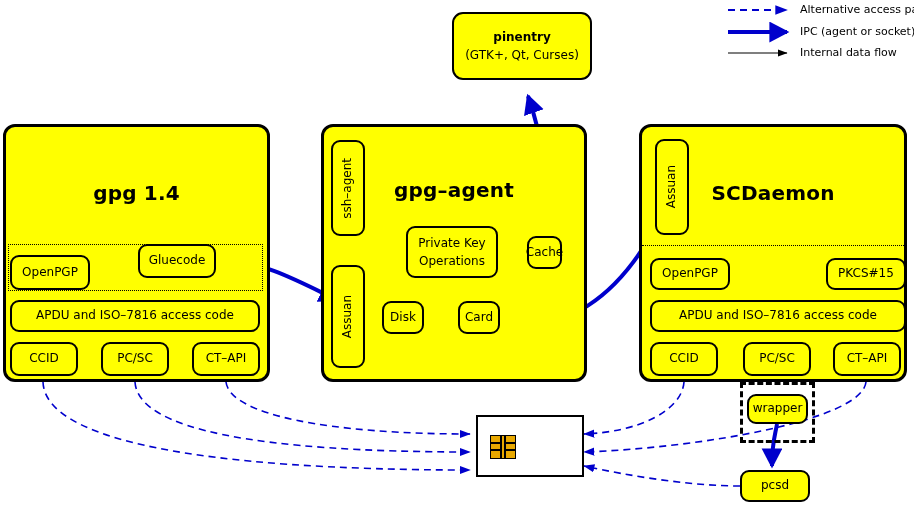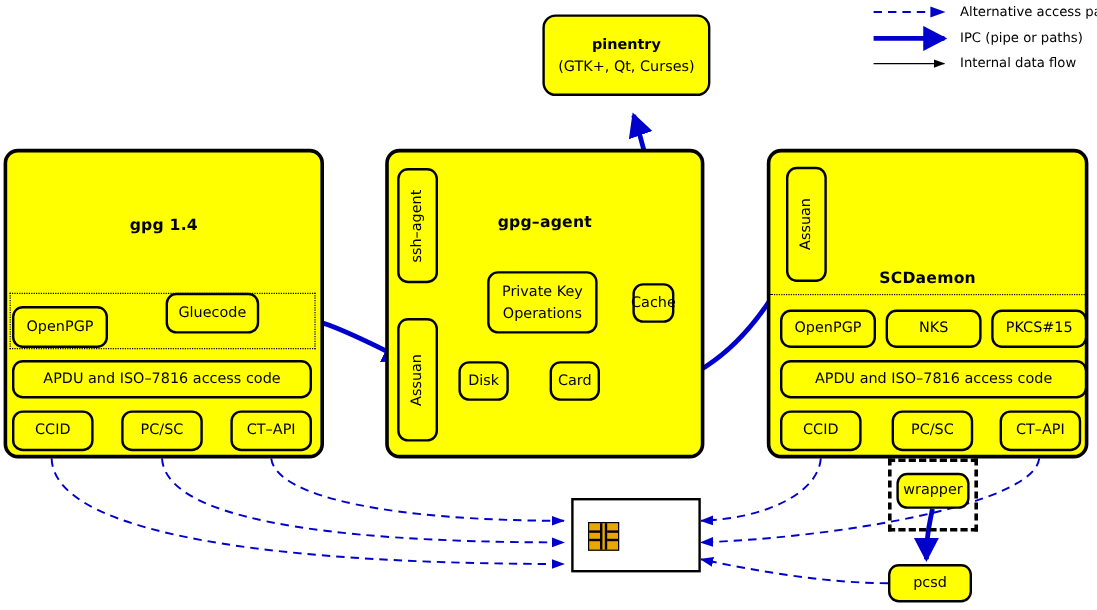--- a/index.html
+++ b/index.html
@@ -7,21 +7,21 @@
        font-family:"DejaVu Sans","Liberation Sans",sans-serif;}
   #stage{position:absolute;left:0;top:0;width:914px;height:508px;}
   #edges{position:absolute;left:0;top:0;width:914px;height:508px;pointer-events:none;}
 
   .node{position:absolute;box-sizing:border-box;background:#ffff00;
         border:2px solid #000000;border-radius:9px;
         display:flex;align-items:center;justify-content:center;
         text-align:center;color:#000000;line-height:1.15;}
   .container{border-width:3px;border-radius:12px;display:block;}
   .ctitle{position:absolute;left:0;right:0;text-align:center;
-          font-weight:bold;font-size:13px;letter-spacing:.2px;}
+          font-weight:bold;font-size:20px;letter-spacing:.2px;}
   .small{font-size:12px;}
   .vert{writing-mode:vertical-rl;transform:rotate(180deg);font-size:12px;}
   .twoline{flex-direction:column;font-size:12px;}
   .twoline span{display:block;line-height:1.5;}
 
   .dotted-region{position:absolute;box-sizing:border-box;
                  border:1px dotted #000;border-radius:0;background:transparent;}
   .dotted-line{position:absolute;border-top:1px dotted #000;}
   .dashed-region{position:absolute;box-sizing:border-box;
                  border:3px dashed #000;background:transparent;}
@@ -84,21 +84,21 @@
     <path d="M740,486 C690,486 630,476 584,466" stroke="#0000cc" stroke-width="1.6" fill="none" stroke-dasharray="7,5" marker-end="url(#mDash)"></path>
   </svg>
 
   <div class="legend">
     <svg width="190" height="58" style="position:absolute;left:725px;top:2px;">
       <path d="M3,8 L62,8" stroke="#0000cc" stroke-width="1.8" stroke-dasharray="7,5" fill="none" marker-end="url(#mDash)"></path>
       <path d="M3,30 L62,30" stroke="#0000cc" stroke-width="4" fill="none" marker-end="url(#mIPC)"></path>
       <path d="M3,51 L62,51" stroke="#000000" stroke-width="1.2" fill="none" marker-end="url(#mThin)"></path>
     </svg>
     <div class="legend-label" style="left:800px;top:3px;">Alternative access paths</div>
-    <div class="legend-label" style="left:800px;top:25px;">IPC (pipe or paths)</div>
+    <div class="legend-label" style="left:800px;top:25px;">IPC (agent or socket)</div>
     <div class="legend-label" style="left:800px;top:46px;">Internal data flow</div>
   </div>
 
   <div class="node twoline" style="left:452px;top:12px;width:140px;height:68px;border-radius:11px;">
     <span class="pinentry-title">pinentry</span>
     <span class="small">(GTK+, Qt, Curses)</span>
   </div>
 
   <div class="node container" style="left:3px;top:124px;width:267px;height:258px;">
     <div class="ctitle" style="top:55px;">gpg 1.4</div>
@@ -142,32 +142,29 @@
     <span class="small">Cache</span>
   </div>
   <div class="node" style="left:382px;top:301px;width:42px;height:33px;">
     <span class="small">Disk</span>
   </div>
   <div class="node" style="left:458px;top:301px;width:42px;height:33px;">
     <span class="small">Card</span>
   </div>
 
   <div class="node container" style="left:639px;top:124px;width:268px;height:258px;">
-    <div class="ctitle" style="top:55px;margin-top:44px;">SCDaemon</div>
+    <div class="ctitle" style="top:55px;">SCDaemon</div>
   </div>
   <div class="dotted-line" style="left:642px;top:245px;width:262px;"></div>
 
   <div class="node" style="left:655px;top:139px;width:34px;height:96px;">
     <span class="vert">Assuan</span>
   </div>
   <div class="node" style="left:650px;top:258px;width:80px;height:32px;">
     <span class="small">OpenPGP</span>
-  </div>
-  <div class="node" style="left:738px;top:258px;width:80px;height:32px;">
-    <span class="small">NKS</span>
   </div>
   <div class="node" style="left:826px;top:258px;width:80px;height:32px;">
     <span class="small">PKCS#15</span>
   </div>
   <div class="node" style="left:650px;top:300px;width:256px;height:32px;">
     <span class="small">APDU and ISO–7816 access code</span>
   </div>
   <div class="node" style="left:650px;top:342px;width:68px;height:34px;">
     <span class="small">CCID</span>
   </div>

